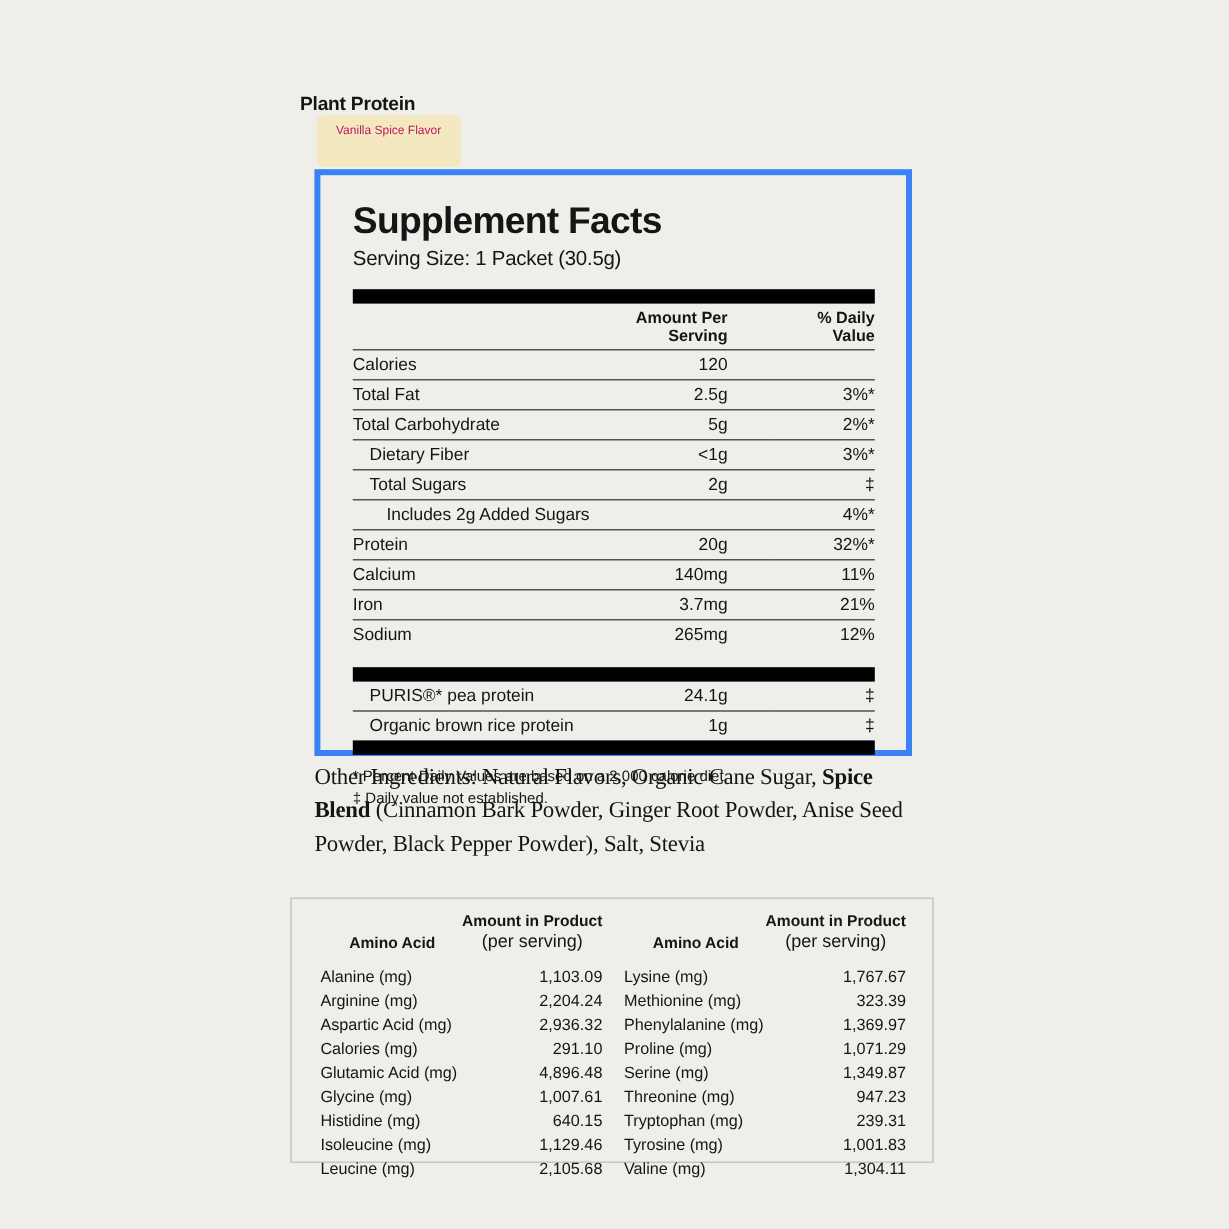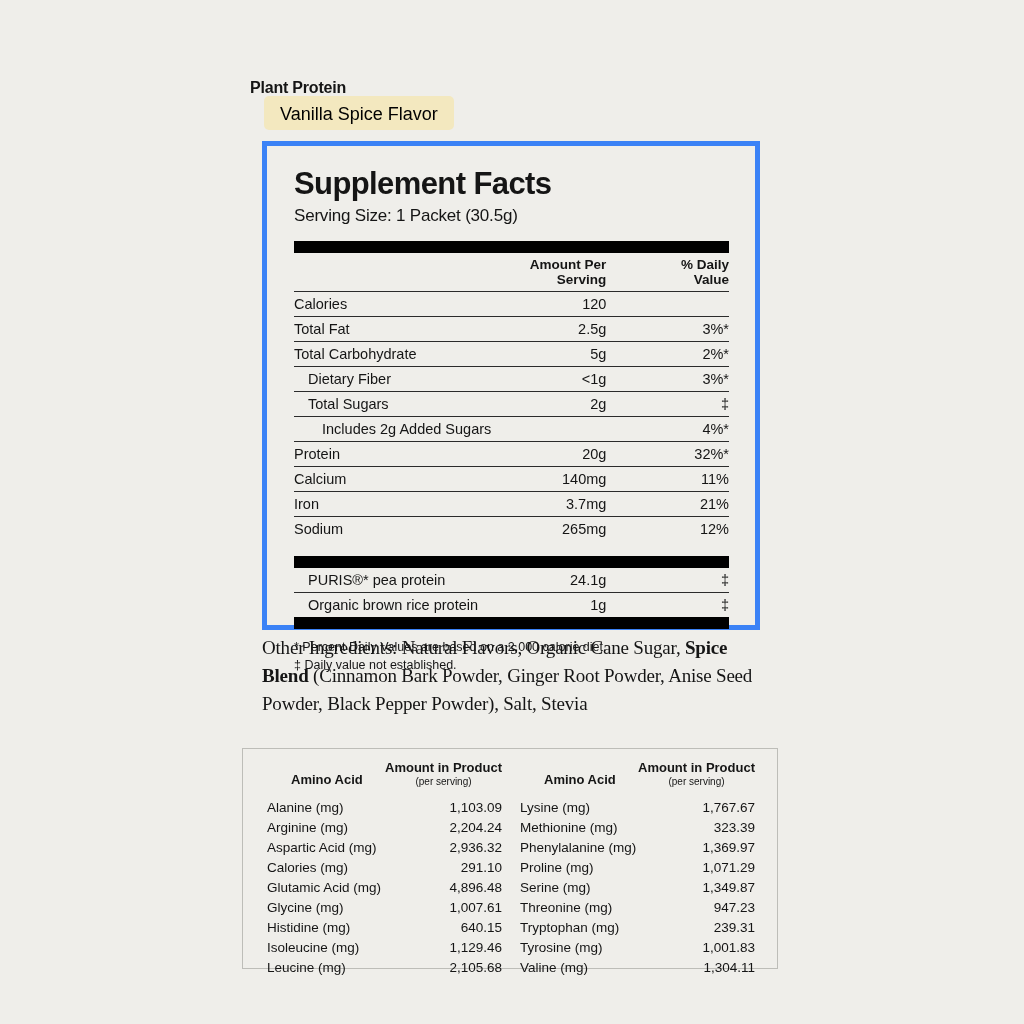--- a/index.html
+++ b/index.html
@@ -30,23 +30,23 @@
     font-weight: bold;
     letter-spacing: -0.2px;
     margin-top: 24px;
   }
   .flavor-badge {
     position: absolute;
     left: 264px;
     top: 96px;
     background: #f3e8bf;
     border-radius: 5px;
-    padding: 8px 16px 5px 16px;
-    font-size: 18px;
-    color: #000000;
+    padding: 8px 16px 24px 16px;
+    font-size: 10px;
+    color: #be185d;
   }
 
   
   .sf-panel {
     position: absolute;
     left: 262px;
     top: 141px;
     width: 498px;
     height: 489px;
     box-sizing: border-box;
@@ -144,21 +144,21 @@
   .aa-head-left {
     font-size: 13px;
     font-weight: bold;
     margin-left: 24px;
   }
   .aa-head-right {
     text-align: center;
     line-height: 1.15;
   }
   .aa-head-right .l1 { font-size: 13px; font-weight: bold; }
-  .aa-head-right .l2 { font-size: 10px; }
+  .aa-head-right .l2 { font-size: 15px; }
   .aa-row {
     display: flex;
     justify-content: space-between;
     align-items: baseline;
     font-size: 13.5px;
     padding: 2.5px 0;
   }
   .aa-row .name { text-align: left; }
   .aa-row .val { text-align: right; min-width: 78px; }
 </style>

